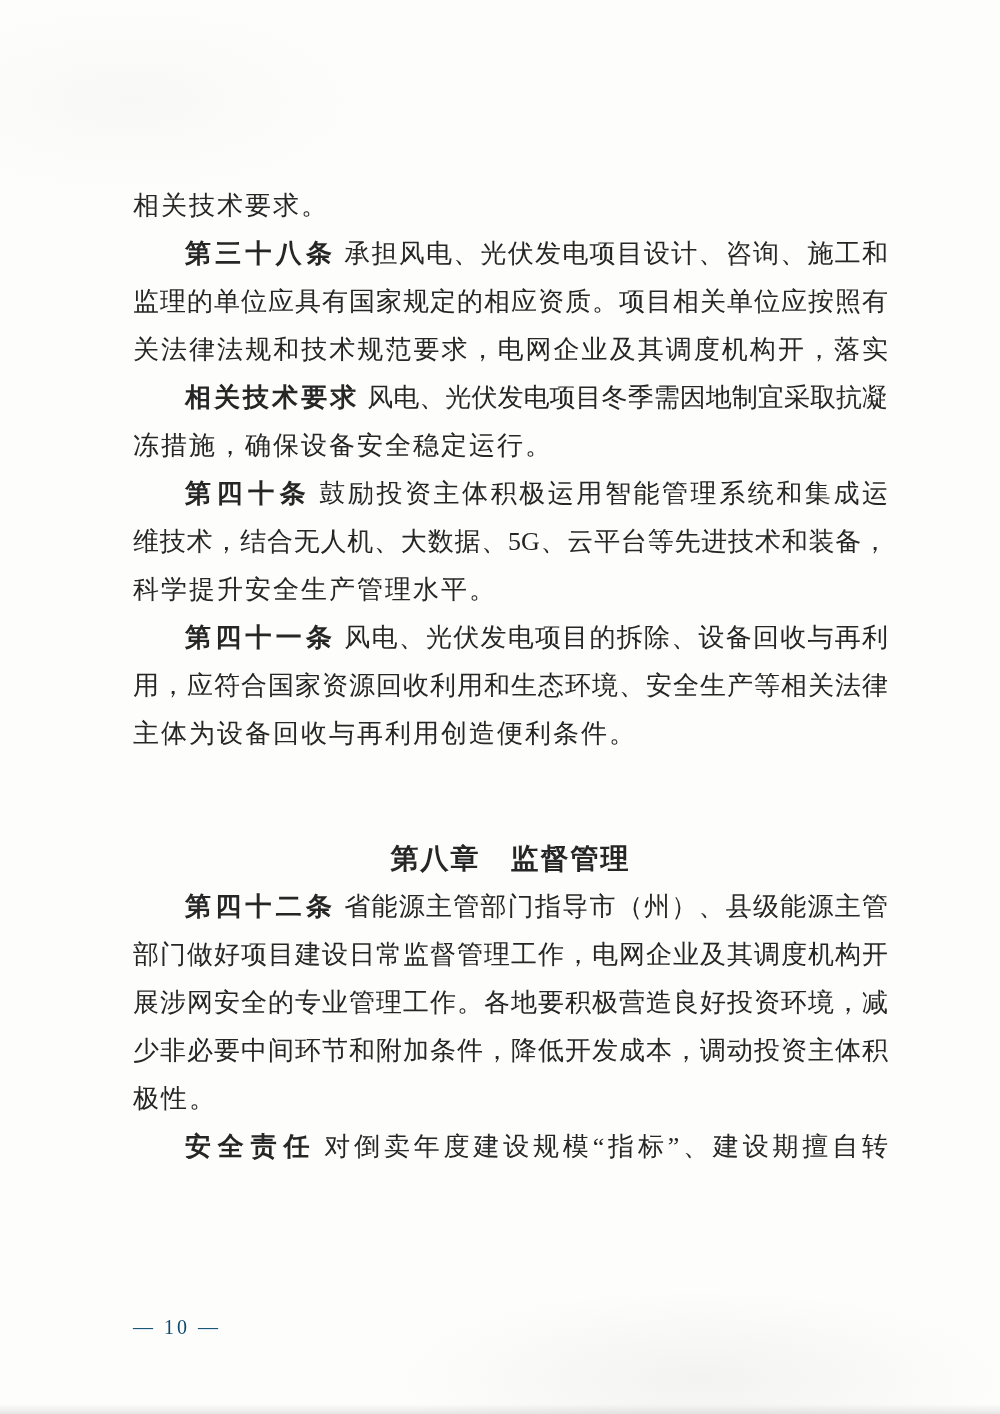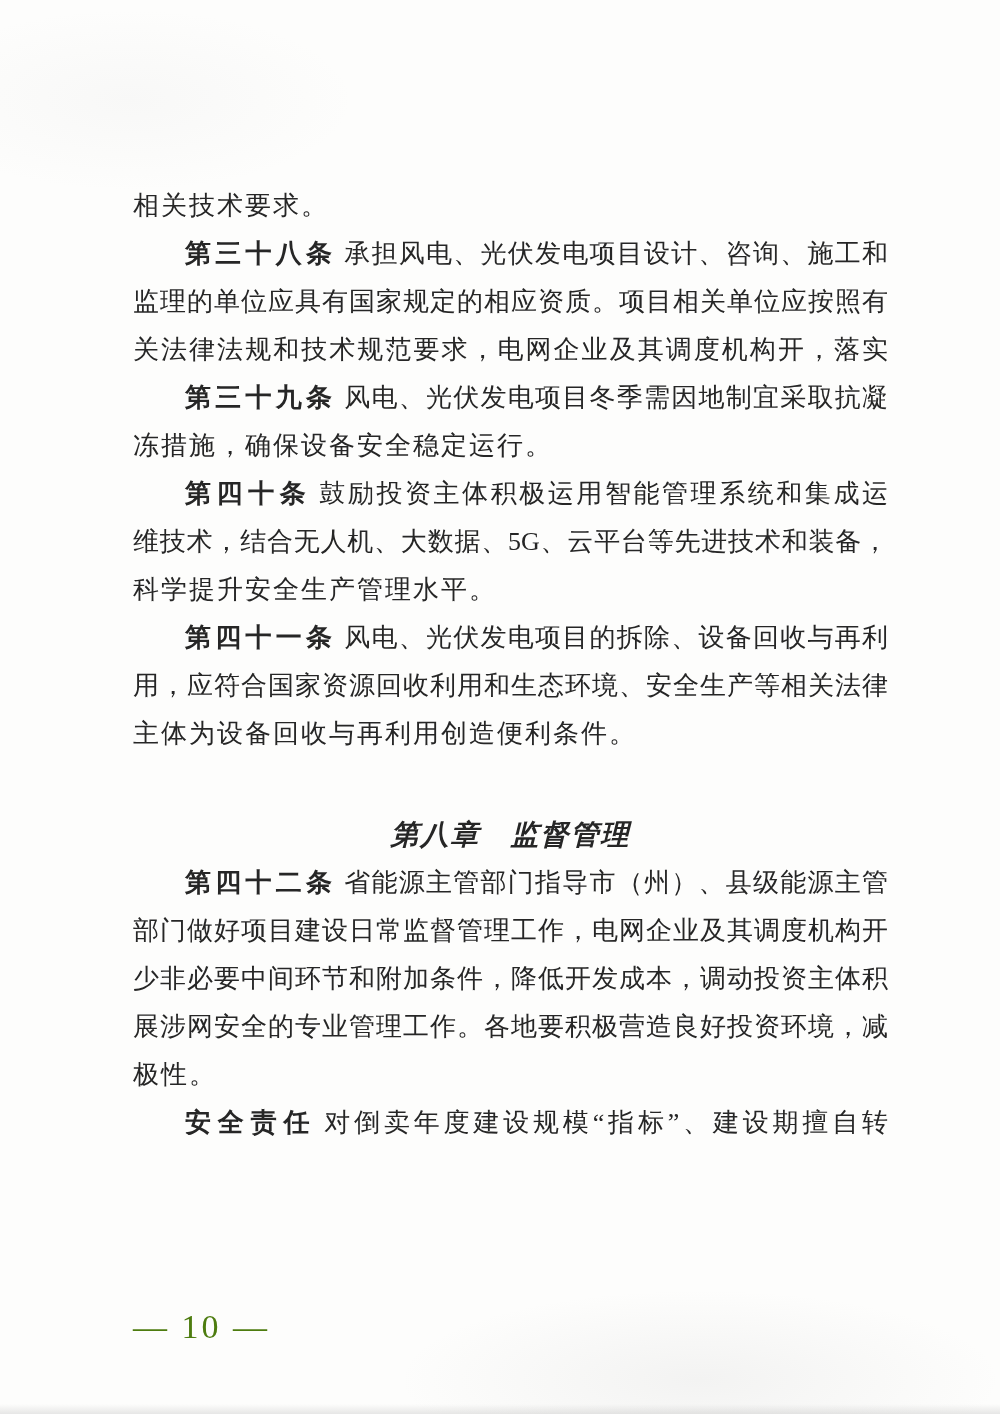--- a/index.html
+++ b/index.html
@@ -40,66 +40,65 @@
   .article-number {
     font-weight: bold;
     letter-spacing: 3px;
     margin-right: 8px;
   }
   .chapter-heading {
     font-size: 28px;
     font-weight: bold;
     line-height: 48px;
     height: 48px;
-    margin-top: 53px;
+    margin-top: 77px;
     text-align: right;
     text-align-last: center;
     letter-spacing: 2px;
     font-family: "Liberation Sans", "DejaVu Sans", sans-serif;
-    font-style: italic;
   }
   .page-footer {
     position: absolute;
     left: 133px;
     top: 1312px;
-    font-size: 34px;
+    font-size: 20px;
     line-height: 30px;
     letter-spacing: 3px;
-    color: #4d7c0f;
+    color: #0c4a6e;
   }
   .bottom-smudge {
     position: absolute;
     left: 0;
     bottom: 0;
     width: 100%;
     height: 10px;
     background: linear-gradient(to top, rgba(150,150,150,0.22), rgba(150,150,150,0.0));
     pointer-events: none;
   }
 </style>
 </head>
 <body>
 
 <div class="document-body">
     <div class="text-line endline"><span>相关技术要求。</span></div>
     <div class="text-line firstline"><span class="article-number">第三十八条</span><span>承担风电、光伏发电项目设计、咨询、施工和</span></div>
     <div class="text-line"><span>监理的单位应具有国家规定的相应资质。项目相关单位应按照有</span></div>
     <div class="text-line"><span>关法律法规和技术规范要求，电网企业及其调度机构开，落实</span></div>
-    <div class="text-line firstline"><span class="article-number">第三十九条</span><span>风电、光伏发电项目冬季需因地制宜采取抗凝</span></div>
+    <div class="text-line firstline"><span class="article-number">相关技术要求</span><span>风电、光伏发电项目冬季需因地制宜采取抗凝</span></div>
     <div class="text-line endline"><span>冻措施，确保设备安全稳定运行。</span></div>
     <div class="text-line firstline"><span class="article-number">第四十条</span><span>鼓励投资主体积极运用智能管理系统和集成运</span></div>
     <div class="text-line"><span>维技术，结合无人机、大数据、5G、云平台等先进技术和装备，</span></div>
     <div class="text-line endline"><span>科学提升安全生产管理水平。</span></div>
     <div class="text-line firstline"><span class="article-number">第四十一条</span><span>风电、光伏发电项目的拆除、设备回收与再利</span></div>
     <div class="text-line"><span>用，应符合国家资源回收利用和生态环境、安全生产等相关法律</span></div>
     <div class="text-line endline"><span>主体为设备回收与再利用创造便利条件。</span></div>
     <div class="chapter-heading">第八章　监督管理</div>
     <div class="text-line firstline"><span class="article-number">第四十二条</span><span>省能源主管部门指导市（州）、县级能源主管</span></div>
     <div class="text-line"><span>部门做好项目建设日常监督管理工作，电网企业及其调度机构开</span></div>
+    <div class="text-line"><span>展涉网安全的专业管理工作。各地要积极营造良好投资环境，减</span></div>
     <div class="text-line"><span>少非必要中间环节和附加条件，降低开发成本，调动投资主体积</span></div>
-    <div class="text-line"><span>展涉网安全的专业管理工作。各地要积极营造良好投资环境，减</span></div>
     <div class="text-line endline"><span>极性。</span></div>
     <div class="text-line firstline"><span class="article-number">安全责任</span><span>对倒卖年度建设规模“指标”、建设期擅自转</span></div>
   </div>
 
 <div class="page-footer">— 10 —</div>
 
 <div class="bottom-smudge"></div>
 
 </body></html>

